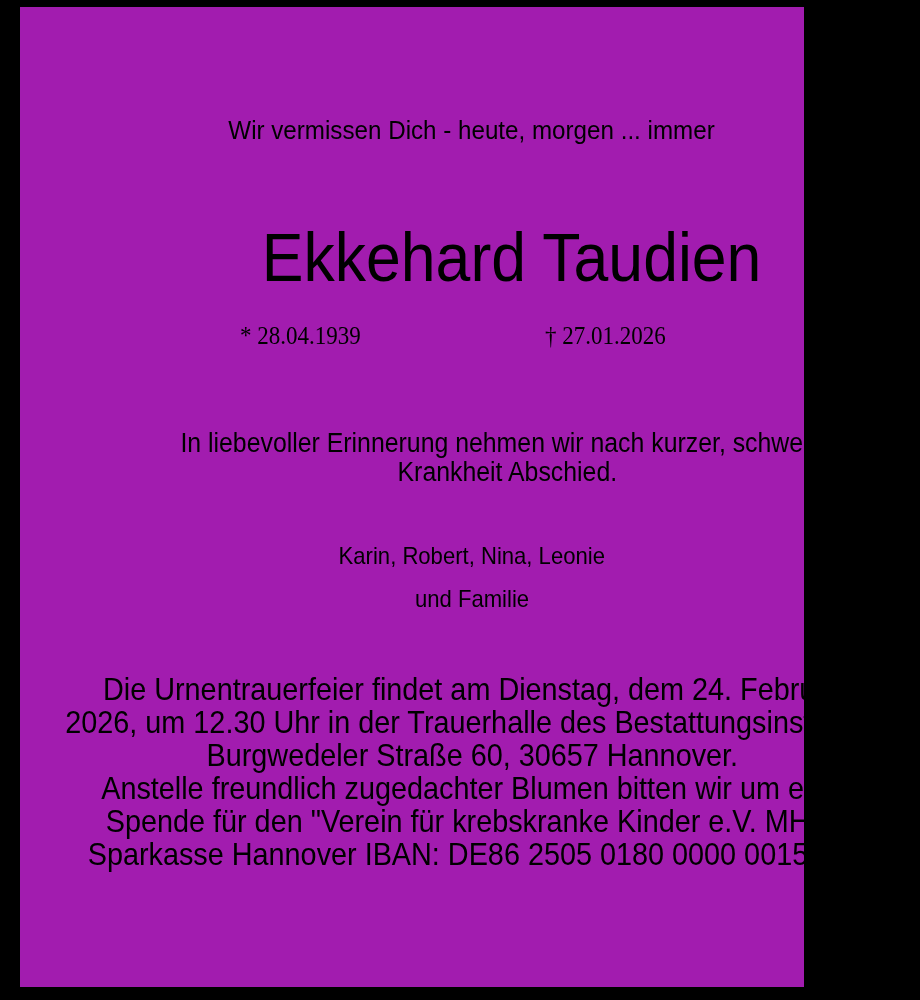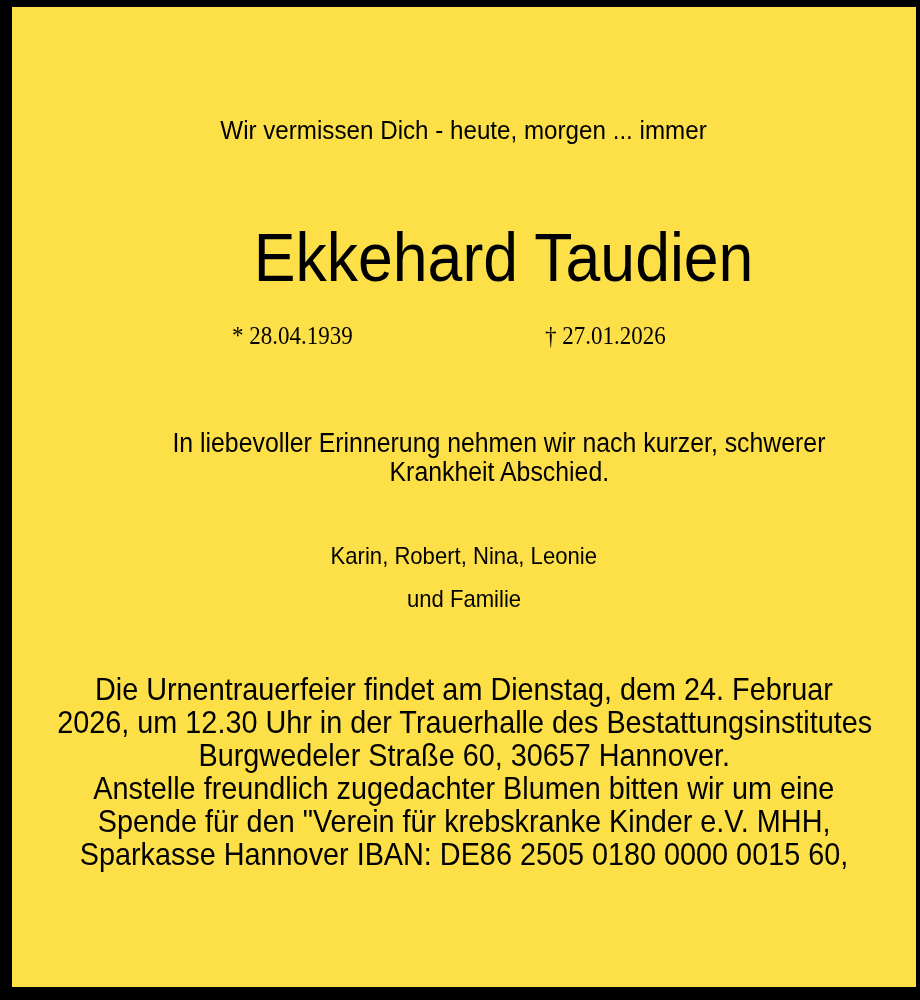--- a/index.html
+++ b/index.html
@@ -3,35 +3,35 @@
   <meta charset="utf-8">
   <style>
     html, body { margin: 0; padding: 0; }
     body {
       width: 920px; height: 1000px; background: #000000;
       position: relative; overflow: hidden;
       font-family: "Liberation Sans", "DejaVu Sans", sans-serif;
       color: #000000;
     }
     .card {
-      position: absolute; left: 12px; top: 7px; width: 904px; height: 980px;
-      background: #fde047;
+      position: absolute; left: 20px; top: 7px; width: 784px; height: 980px;
+      background: #a21caf;
     }
     .line {
       position: absolute; left: 0; width: 904px; text-align: center;
       white-space: nowrap; line-height: 1;
     }
     .cond { display: inline-block; transform-origin: center center; }
     .motto { top: 110px; font-size: 26px; }
     .motto .cond { transform: scaleX(0.93); }
     .name { top: 216px; font-size: 68px; padding-left: 40px; }
     .name .cond { transform: scaleX(0.92); }
     .dates { top: 316px; font-size: 25px; height: 30px; font-family: Liberation Serif, serif; }
     .date-birth { position: absolute; left: 220px; }
-    .date-death { position: absolute; left: 525px; margin-left: 8px; }
+    .date-death { position: absolute; left: 525px; }
     .dates .cond { transform: scaleX(0.92); transform-origin: left center; }
     .farewell { top: 423px; font-size: 27px; margin-left: 35px; }
     .farewell .row { display: block; height: 29px; }
     .farewell .cond { transform: scaleX(0.92); }
     .family { top: 537px; font-size: 24px; }
     .family .row { display: block; height: 43px; }
     .family .cond { transform: scaleX(0.92); }
     .service { top: 666px; font-size: 32px; }
     .service .row { display: block; height: 33px; }
     .service .cond { transform: scaleX(0.9); }

